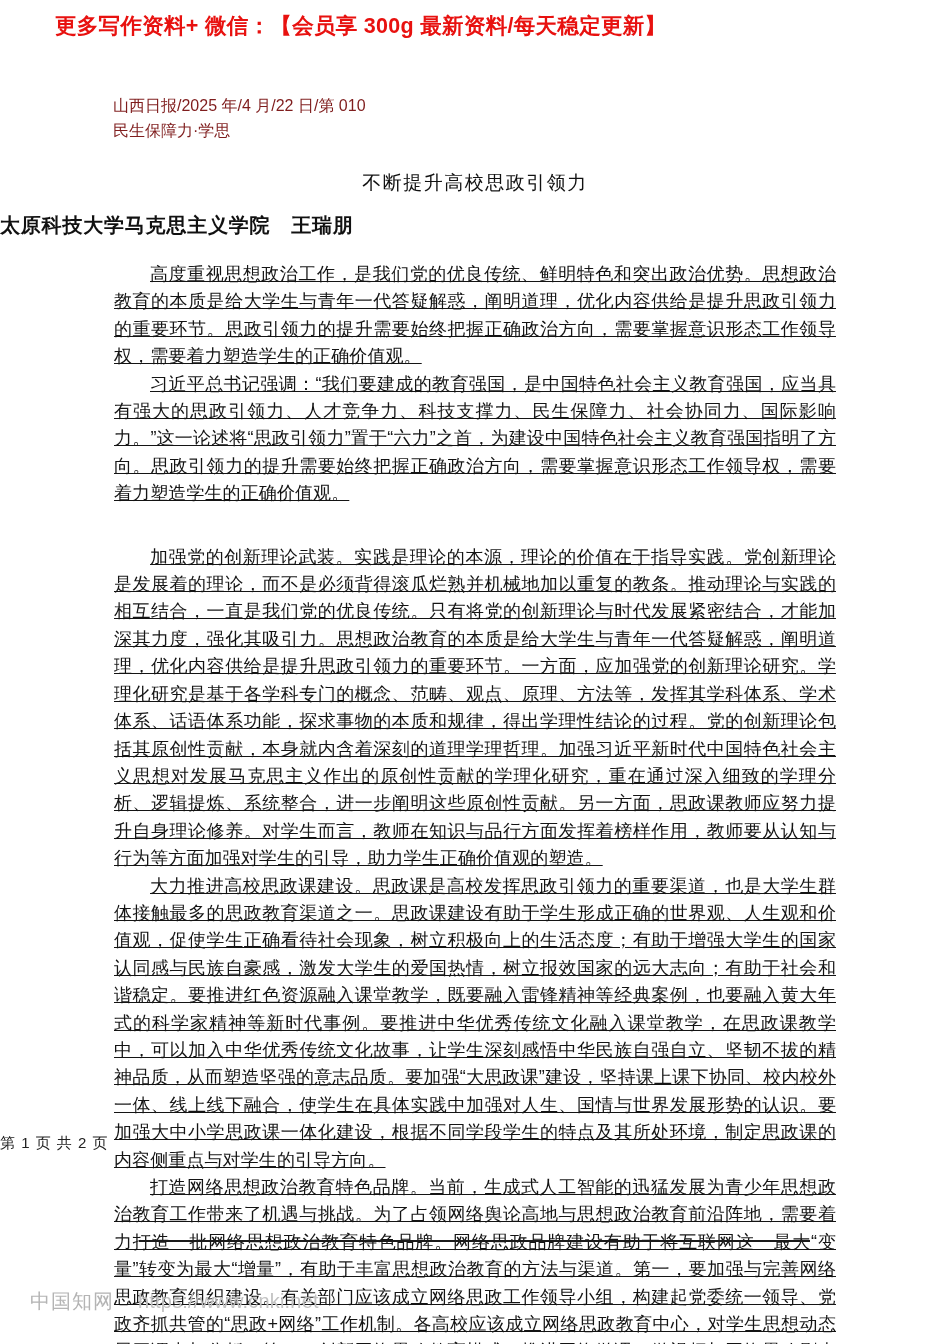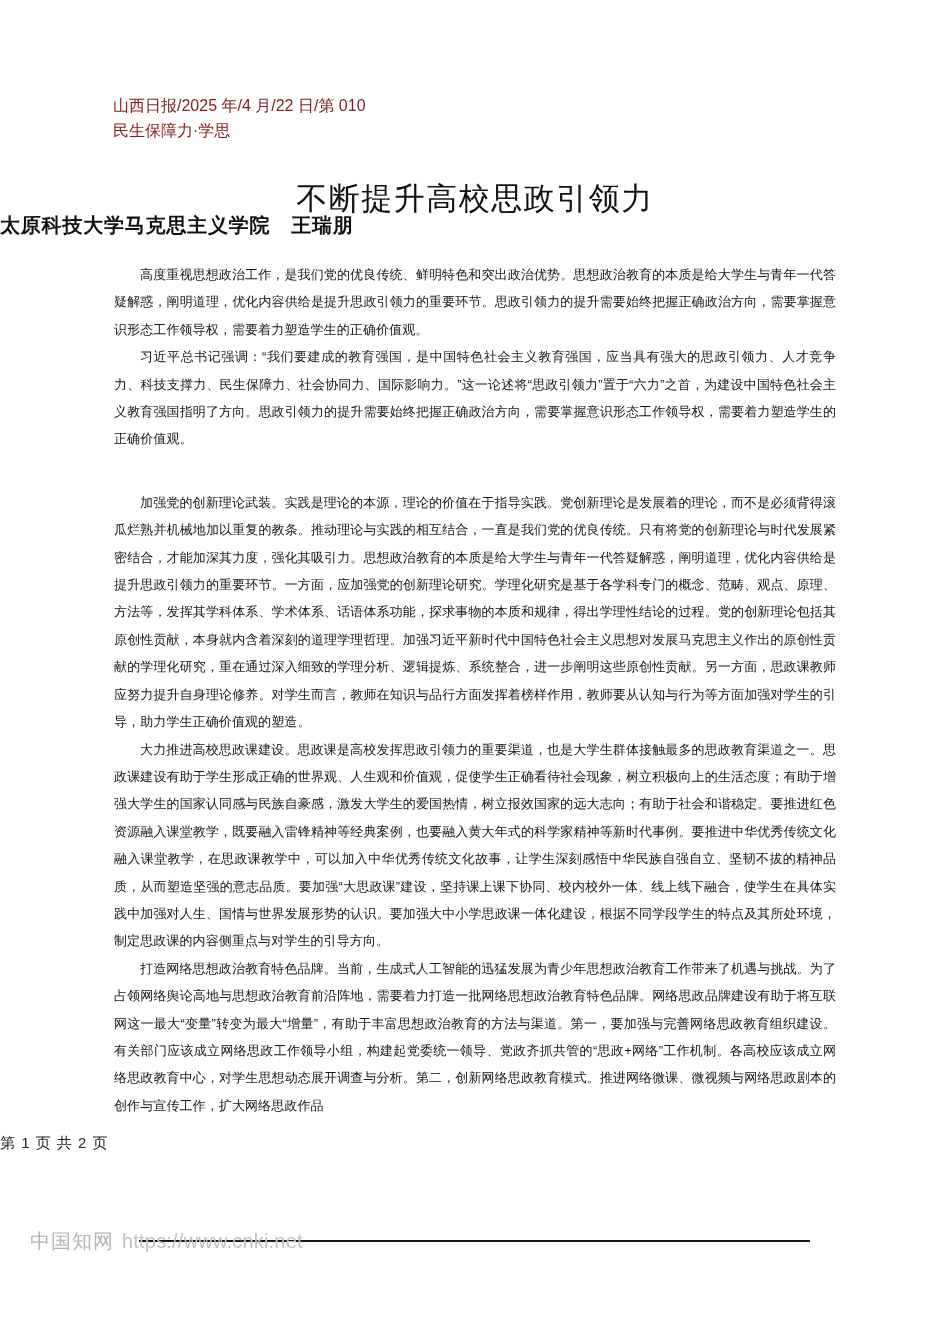--- a/index.html
+++ b/index.html
@@ -45,21 +45,21 @@
     color: #7f1d1d;
   }
 
   
   .doc-title {
     position: absolute;
     left: 0;
     top: 157px;
     width: 950px;
     text-align: center;
-    font-size: 31px;
+    font-size: 19px;
     font-weight: normal;
     letter-spacing: 1.5px;
     color: #111111;
   }
 
   
   .doc-author {
     position: absolute;
     left: 0;
     top: 212px;
@@ -71,28 +71,29 @@
   }
 
   
   .body-block {
     position: absolute;
     left: 114px;
     top: 261px;
     width: 722px;
   }
   .para {
-    font-size: 13px;
+    font-size: 18px;
     line-height: 27.4px;
     text-align: justify;
     text-justify: inter-ideograph;
     text-indent: 2em;
     margin: 0;
     color: #141414;
     letter-spacing: 0.1px;
+    text-decoration: underline;
   }
   .para.gap-before {
     margin-top: 36px;
   }
 
   
   .page-footer {
     position: absolute;
     left: 0;
     top: 1134px;
@@ -111,42 +112,43 @@
     top: 1240px;
     width: 671px;
     height: 2px;
     background: #1a1a1a;
   }
 
   
   .watermark {
     position: absolute;
     left: 30px;
-    top: 1228px;
+    top: 1288px;
     display: flex;
     align-items: baseline;
-    gap: 8px;
+    gap: 24px;
     color: #b9b9b9;
   }
   .watermark .wm-name {
     font-size: 20px;
     letter-spacing: 1px;
     color: #b4b4b4;
   }
   .watermark .wm-url {
     font-size: 20px;
     letter-spacing: 0.2px;
     color: #c2c2c2;
   }
 </style>
 </head>
 <body>
 
 <div class="page">
 
+  <div class="promo-banner">更多写作资料+ 微信：【会员享 300g 最新资料/每天稳定更新】</div>
 
   <div class="source-line">
     <div>山西日报/2025 年/4 月/22 日/第 010</div>
     <div>民生保障力·学思</div>
   </div>
 
   <h1 class="doc-title">不断提升高校思政引领力</h1>
 
   <div class="doc-author">太原科技大学马克思主义学院　王瑞朋</div>
 

